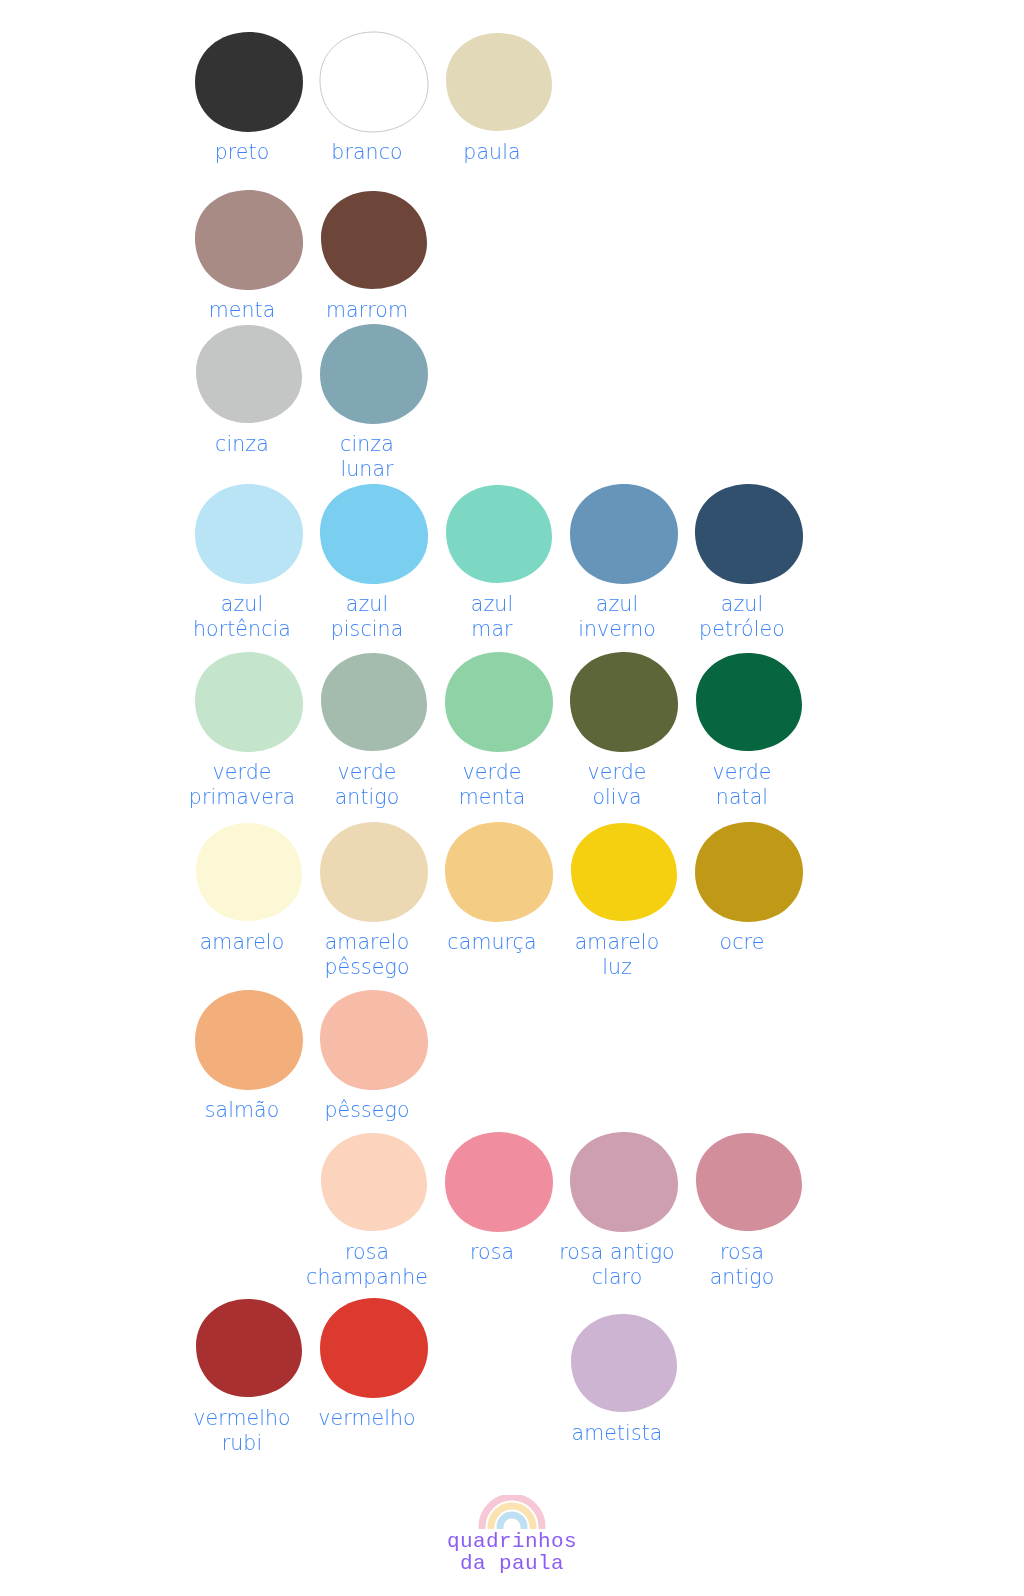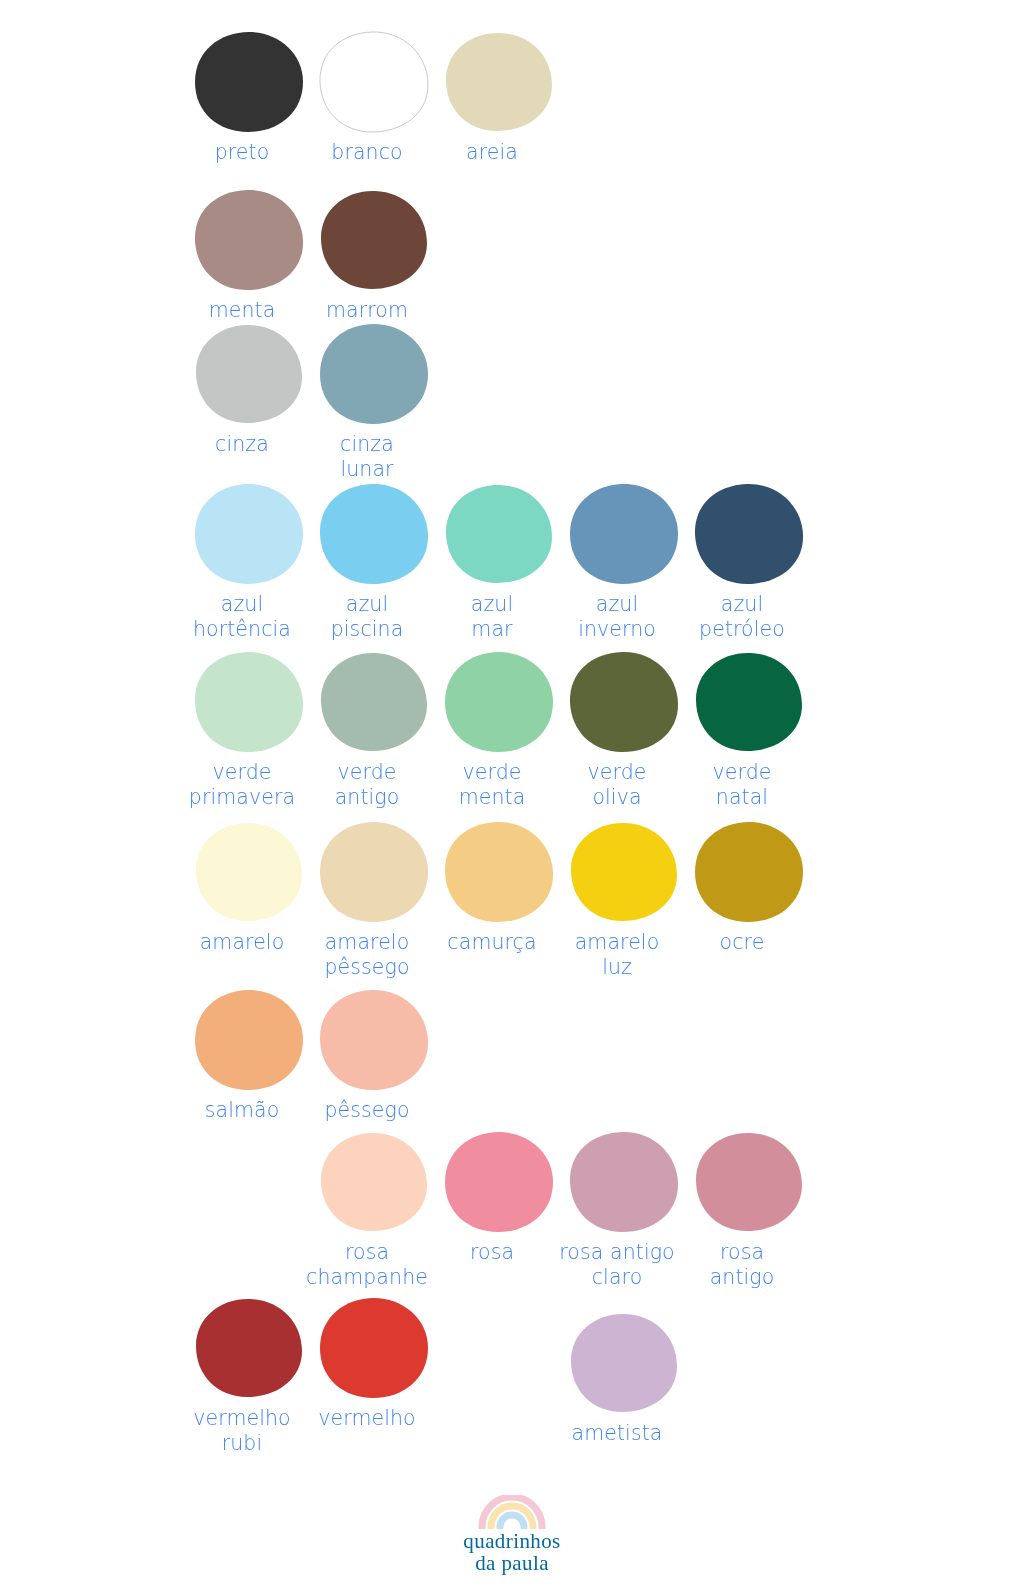--- a/index.html
+++ b/index.html
@@ -59,26 +59,26 @@
     width:1024px;
     text-align:center;
     pointer-events:none;
   }
   #footer-logo .rainbow {
     display:block;
     margin:0 auto 2px auto;
   }
   #footer-logo .logo-text {
     display:block;
-    font-family:Liberation Serif, serif;
+    font-family:Liberation Mono, monospace;
     font-size:21px;
     font-weight:400;
     line-height:1.02;
     letter-spacing:0.4px;
-    color:#0369a1;
+    color:#8b5cf6;
     white-space:pre-line;
   }
 </style>
 </head>
 <body>
 
 <div id="palette-page">
 
   <div class="swatch-grid" id="swatch-grid">
       <div class="swatch-row" style="position: absolute; left: 0px; top: 30px; height: 160px;">
@@ -97,21 +97,21 @@
             </svg>
           </div>
           <span class="swatch-label" style="width: 148px; margin-left: -18px;">branco</span>
         </div>
         <div class="swatch-cell" style="left: 436px; top: 0px;">
           <div class="blob-wrap">
             <svg class="blob" viewBox="0 0 112 104" width="112" height="104">
               <path d="M57 3 C87 4 109 26 109 55 C109 83 84 101 54 101 C25 101 3 80 3 50 C3 21 28 2 57 3 Z" fill="#E2D9B8"></path>
             </svg>
           </div>
-          <span class="swatch-label" style="width: 148px; margin-left: -18px;">areia</span>
+          <span class="swatch-label" style="width: 148px; margin-left: -18px;">paula</span>
         </div>
       </div>
       <div class="swatch-row" style="position: absolute; left: 0px; top: 188px; height: 160px;">
         <div class="swatch-cell" style="left: 186px; top: 0px;">
           <div class="blob-wrap">
             <svg class="blob" viewBox="0 0 112 104" width="112" height="104">
               <path d="M54 2 C85 1 109 24 110 53 C111 84 84 102 54 102 C24 102 3 81 2 52 C1 22 24 3 54 2 Z" fill="#A98B85"></path>
             </svg>
           </div>
           <span class="swatch-label" style="width: 148px; margin-left: -18px;">menta</span>

